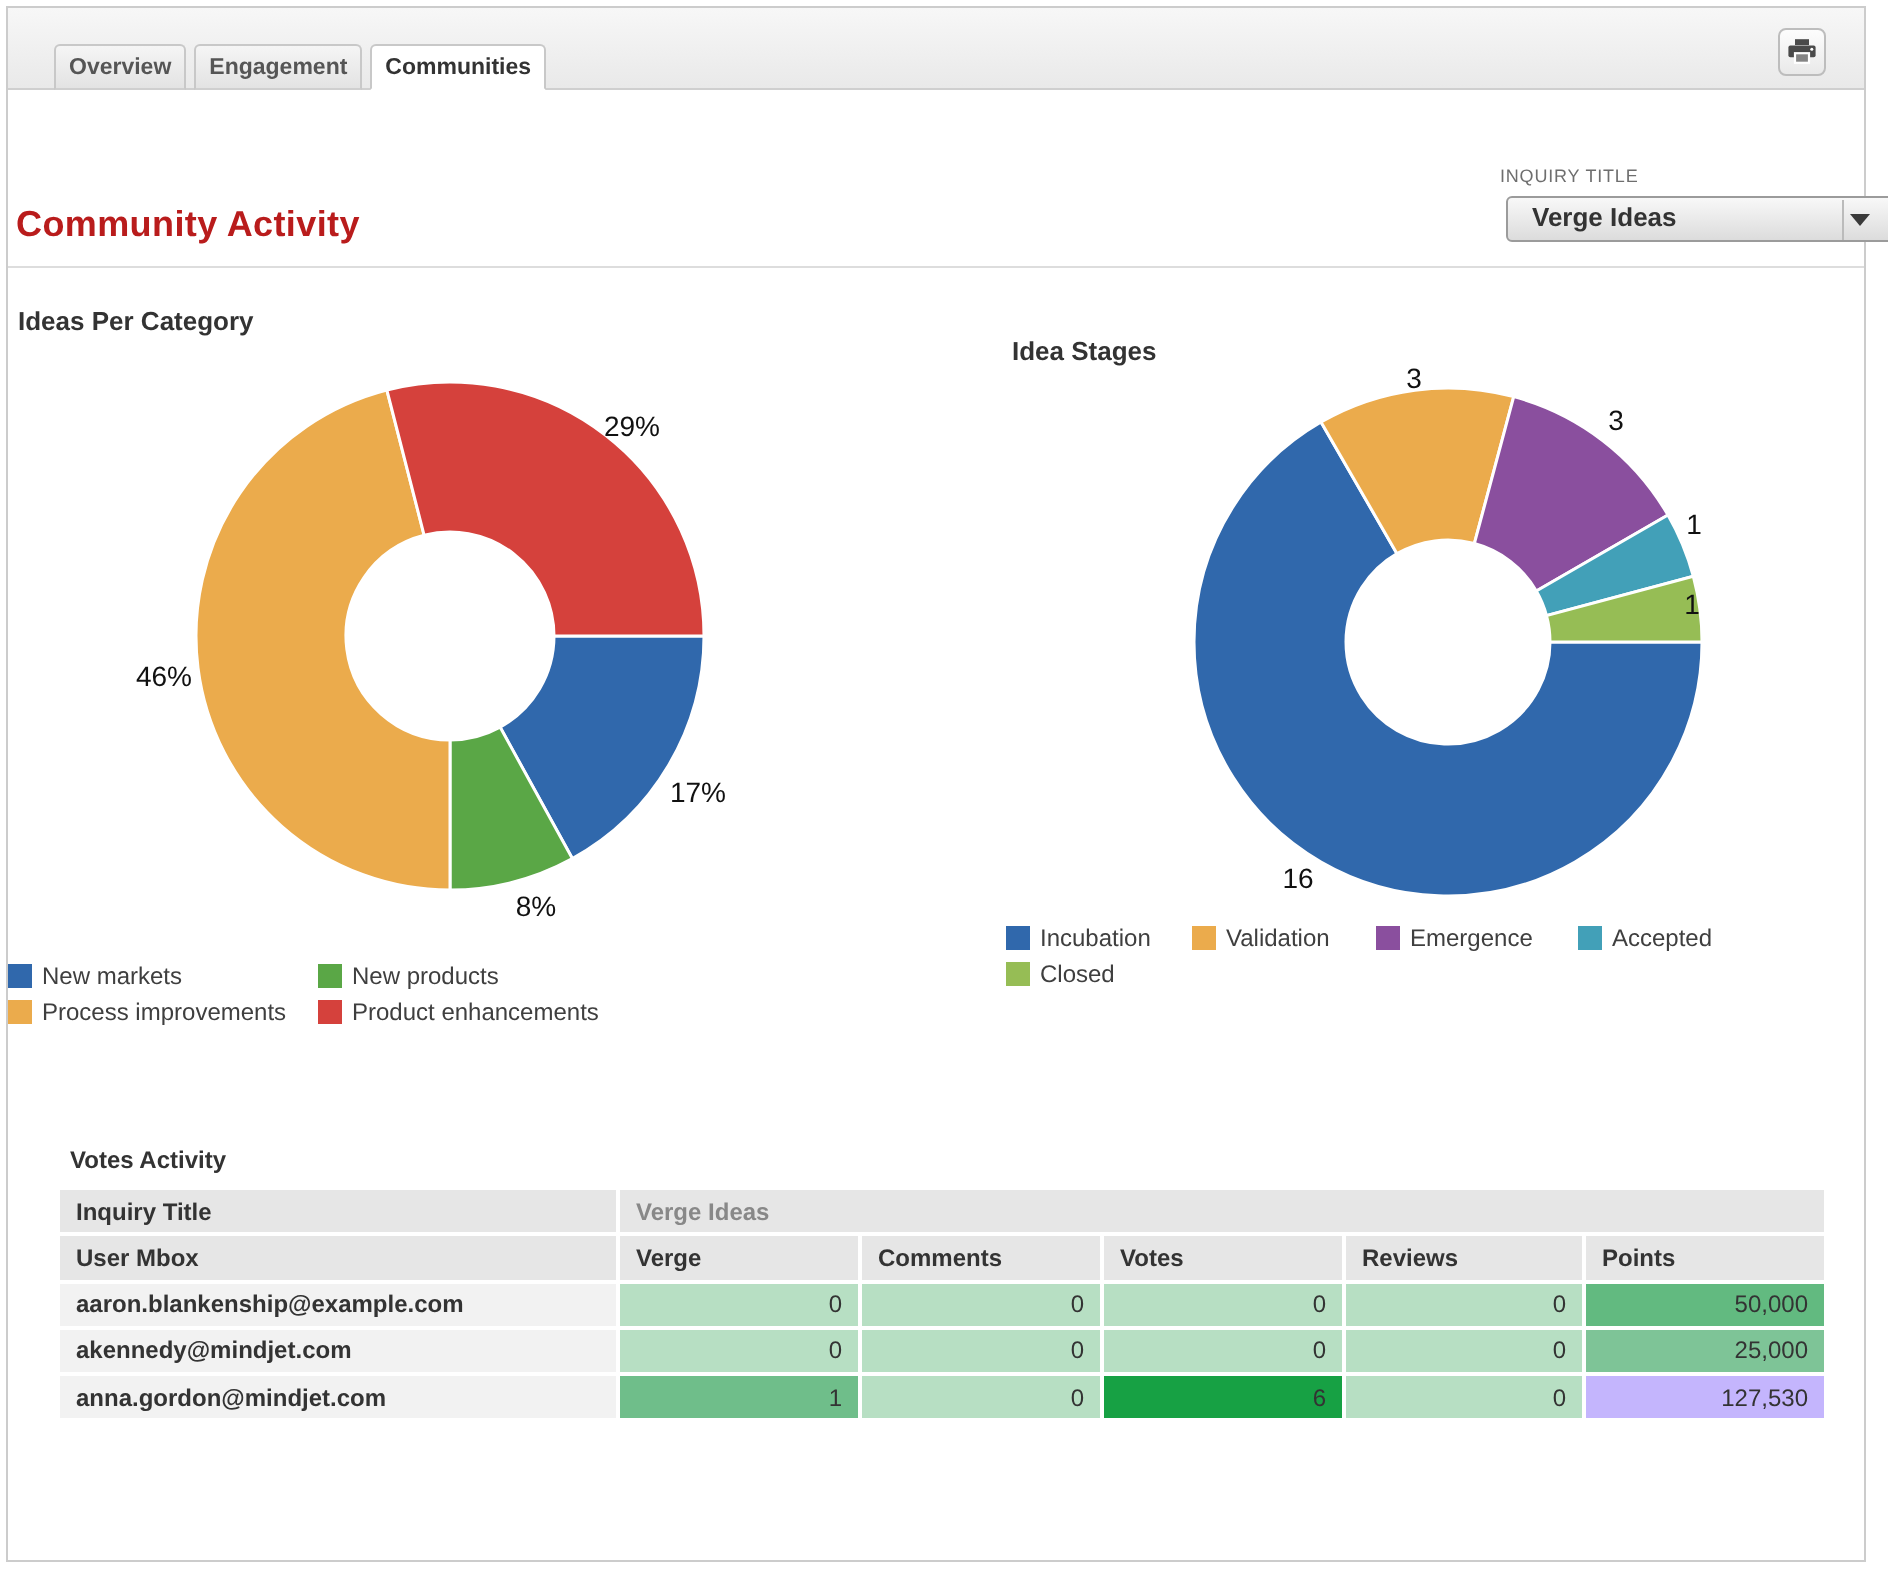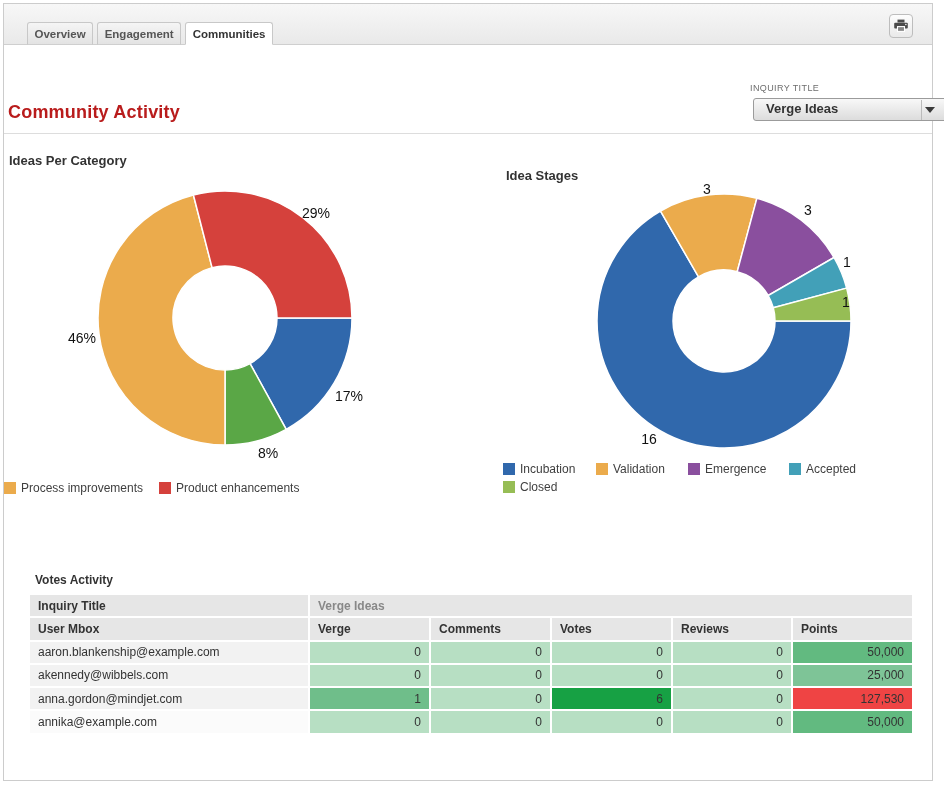--- a/index.html
+++ b/index.html
@@ -25,21 +25,21 @@
 #chartsvg { position:absolute; left:-3px; top:-3px; width:944px; height:790px; }
 .legend { position:absolute; font-size:12px; color:#3f3f3f; }
 .legrow { height:13px; line-height:13px; margin-bottom:5px; white-space:nowrap; }
 .legitem { display:inline-block; vertical-align:top; }
 .sw { display:inline-block; width:12px; height:12px; margin-right:5px; vertical-align:top; }
 #useract { position:absolute; left:31px; top:569px; font-size:12px; font-weight:bold; color:#333; }
 table { position:absolute; left:24px; top:589px; border-collapse:separate; border-spacing:2px; font-size:12px; table-layout:fixed; }
 td, th { height:21.25px; padding:0 8px; white-space:nowrap; }
 th { background:#e6e6e6; text-align:left; font-weight:bold; color:#333; }
 th.gray { color:#888; }
-td.mbox { font-weight:normal; color:#333; width:262px; }
+td.mbox { font-weight:bold; color:#333; width:262px; }
 tr.odd td.mbox { background:#f2f2f2; }
 tr.even td.mbox { background:#fbfbfb; }
 td.num { text-align:right; color:#333; width:102px; }
 </style>
 </head>
 <body>
 <div id="frame">
   <div id="strip">
     <div class="tabs"><span class="tab">Overview</span><span class="tab">Engagement</span><span class="tab active">Communities</span></div>
     <div id="printbtn">
@@ -74,20 +74,21 @@
       <text x="267" y="457">8%</text>
       <text x="81" y="342">46%</text>
       <text x="706" y="193">3</text>
       <text x="807" y="214">3</text>
       <text x="846" y="266">1</text>
       <text x="845" y="306">1</text>
       <text x="648" y="443">16</text>
     </g>
   </svg>
   <div class="legend" style="left:0px; top:478px;">
+    <div class="legrow"><span class="legitem" style="width:155px;"><span class="sw" style="background:#3068ac"></span>New markets</span><span class="legitem"><span class="sw" style="background:#5aa746"></span>New products</span></div>
     <div class="legrow"><span class="legitem" style="width:155px;"><span class="sw" style="background:#ebab4c"></span>Process improvements</span><span class="legitem"><span class="sw" style="background:#d5413c"></span>Product enhancements</span></div>
   </div>
   <div class="legend" style="left:499px; top:459px;">
     <div class="legrow"><span class="legitem" style="width:93px;"><span class="sw" style="background:#3068ac"></span>Incubation</span><span class="legitem" style="width:92px;"><span class="sw" style="background:#ebab4c"></span>Validation</span><span class="legitem" style="width:101px;"><span class="sw" style="background:#8a4f9e"></span>Emergence</span><span class="legitem"><span class="sw" style="background:#42a0b8"></span>Accepted</span></div>
     <div class="legrow"><span class="legitem"><span class="sw" style="background:#96bd55"></span>Closed</span></div>
   </div>
   <div id="useract">Votes Activity</div>
   <table>
       <colgroup>
         <col style="width:278px">
@@ -112,42 +113,34 @@
         </tr>
     <tr class="odd">
           <td class="mbox">aaron.blankenship@example.com</td>
           <td class="num" style="background:#b7dfc3">0</td>
           <td class="num" style="background:#b7dfc3">0</td>
           <td class="num" style="background:#b7dfc3">0</td>
           <td class="num" style="background:#b7dfc3">0</td>
           <td class="num" style="background:#62ba80">50,000</td>
         </tr>
     <tr class="odd">
-          <td class="mbox">akennedy@wibbels.com</td>
+          <td class="mbox">akennedy@mindjet.com</td>
           <td class="num" style="background:#b7dfc3">0</td>
           <td class="num" style="background:#b7dfc3">0</td>
           <td class="num" style="background:#b7dfc3">0</td>
           <td class="num" style="background:#b7dfc3">0</td>
           <td class="num" style="background:#7ec497">25,000</td>
         </tr>
     <tr class="odd">
           <td class="mbox">anna.gordon@mindjet.com</td>
           <td class="num" style="background:#6fbe8a">1</td>
           <td class="num" style="background:#b7dfc3">0</td>
           <td class="num" style="background:#17a144">6</td>
           <td class="num" style="background:#b7dfc3">0</td>
-          <td class="num" style="background:#ef4444">127,530</td>
-        </tr>
-    <tr class="even">
-          <td class="mbox">annika@example.com</td>
-          <td class="num" style="background:#b7dfc3">0</td>
-          <td class="num" style="background:#b7dfc3">0</td>
-          <td class="num" style="background:#b7dfc3">0</td>
-          <td class="num" style="background:#b7dfc3">0</td>
-          <td class="num" style="background:#62ba80">50,000</td>
+          <td class="num" style="background:#c4b5fd">127,530</td>
         </tr>
   </tbody>
     </table>
 </div>
 <div id="dropdown">
     <span class="dtext">Verge Ideas</span>
     <span class="dsep"></span>
     <span class="darrow"></span>
   </div>
 

